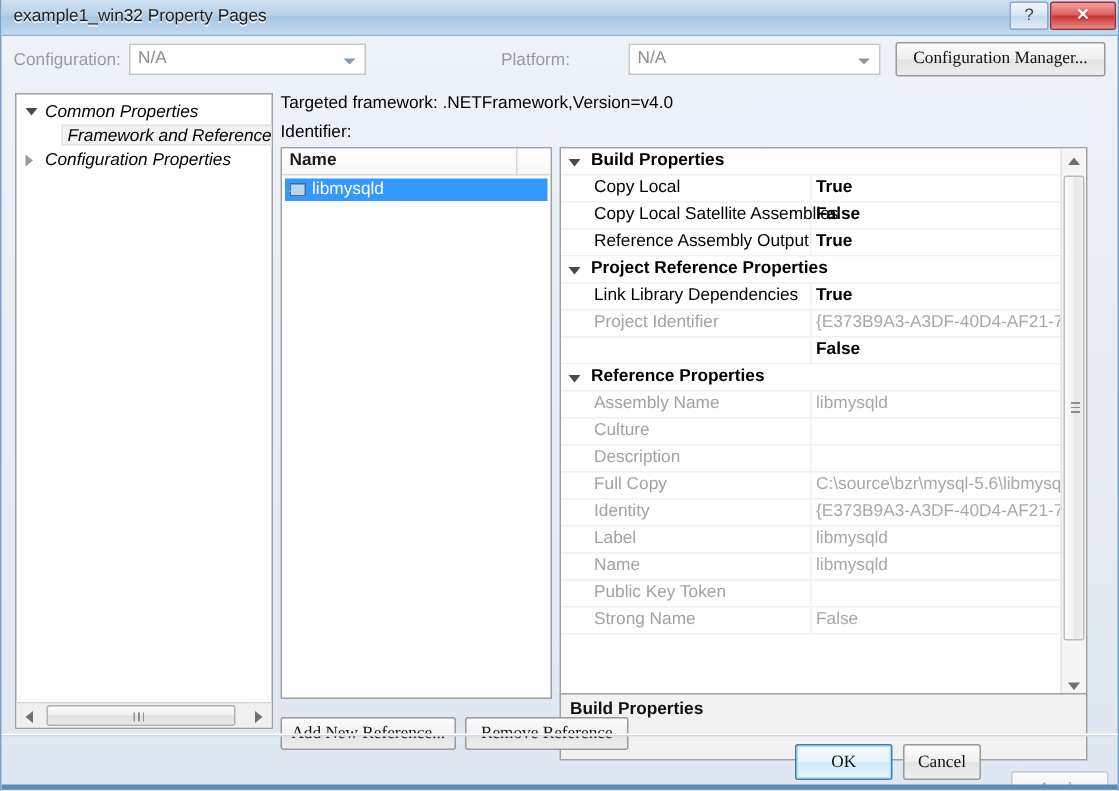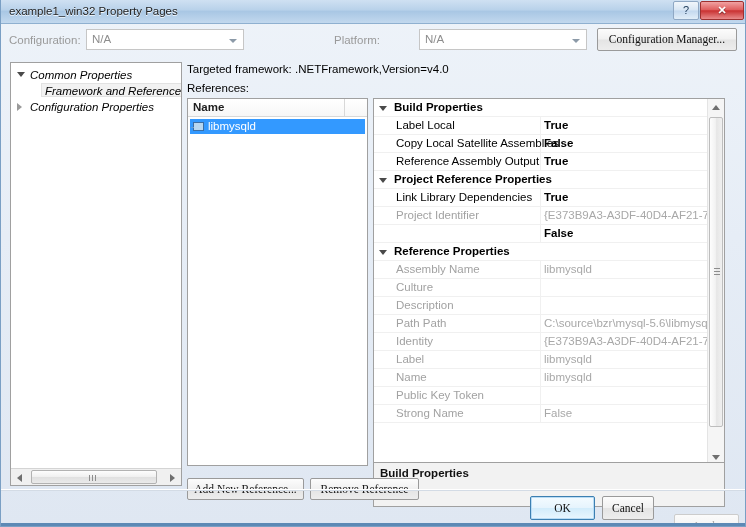--- a/index.html
+++ b/index.html
@@ -617,42 +617,42 @@
         </div>
       <div class="sb-arrow right">
           <span class="tri-right"></span>
         </div>
     </div>
   </div>
 
   <div id="content">
 
     <div id="targeted-framework">Targeted framework:  .NETFramework,Version=v4.0</div>
-    <div id="references-label">References:</div>
+    <div id="references-label">Identifier:</div>
 
     <div id="ref-list">
       <div id="ref-header">
         <span class="col-name">Name</span>
         <span class="col-divider"></span>
       </div>
       <div id="ref-row">
         <span class="ref-icon"></span>
         <span class="ref-label">libmysqld</span>
       </div>
     </div>
 
     <div id="prop-grid">
       <div id="prop-rows">
           <div class="prow cat">
             <span class="tw2"></span>
             <span class="pname">Build Properties</span>
           </div>
           <div class="prow">
             <span class="vsep"></span>
-            <span class="pname">Label Local</span>
+            <span class="pname">Copy Local</span>
             <span class="pval bold">True</span>
           </div>
           <div class="prow">
             <span class="vsep"></span>
             <span class="pname">Copy Local Satellite Assemblies</span>
             <span class="pval bold">False</span>
           </div>
           <div class="prow">
             <span class="vsep"></span>
             <span class="pname">Reference Assembly Output</span>
@@ -690,21 +690,21 @@
             <span class="pname dim">Culture</span>
             <span class="pval dim"></span>
           </div>
           <div class="prow">
             <span class="vsep"></span>
             <span class="pname dim">Description</span>
             <span class="pval dim"></span>
           </div>
           <div class="prow">
             <span class="vsep"></span>
-            <span class="pname dim">Path Path</span>
+            <span class="pname dim">Full Copy</span>
             <span class="pval dim">C:\source\bzr\mysql-5.6\libmysqld\</span>
           </div>
           <div class="prow">
             <span class="vsep"></span>
             <span class="pname dim">Identity</span>
             <span class="pval dim">{E373B9A3-A3DF-40D4-AF21-747E8F</span>
           </div>
           <div class="prow">
             <span class="vsep"></span>
             <span class="pname dim">Label</span>

